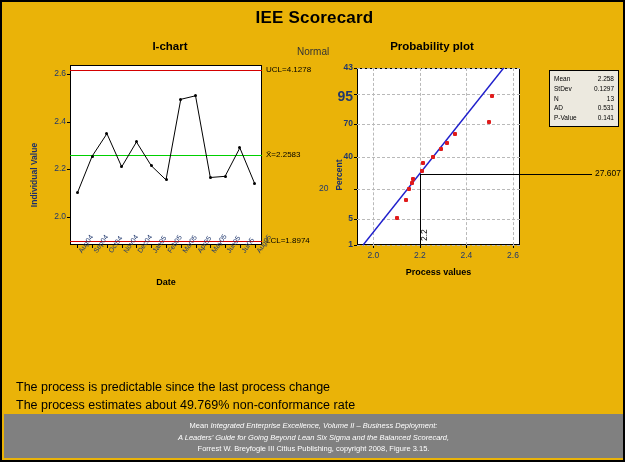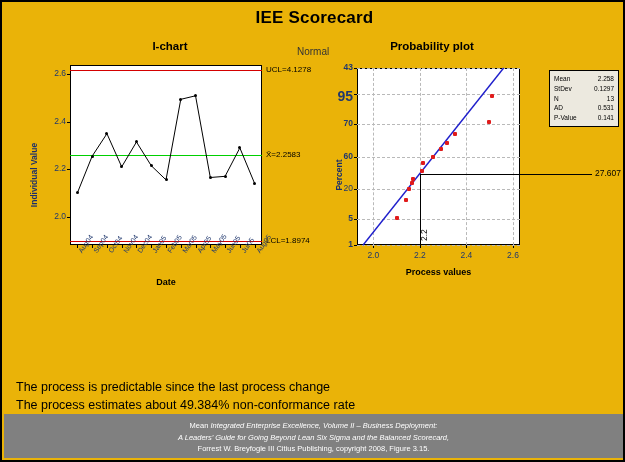--- a/index.html
+++ b/index.html
@@ -189,24 +189,24 @@
         <div class="tickmark" style="left: 186.014px; top: 205px; width: 1px; height: 3px;"></div>
         <div class="" style="position: absolute; left: 172.014px; top: 210px; width: 28px; text-align: center; font-size: 8.5px; color: rgb(32, 56, 110);">2.6</div>
         <div class="gridh" style="left: 30px; top: 205px; width: 163px;"></div>
         <div class="tickmark" style="left: 27px; top: 205px; width: 3px; height: 1px;"></div>
         <div class="" style="position: absolute; left: -8px; top: 199px; width: 34px; text-align: right; font-size: 8.5px; font-weight: bold; color: rgb(32, 56, 110);">1</div>
         <div class="gridh" style="left: 30px; top: 179.074px; width: 163px;"></div>
         <div class="tickmark" style="left: 27px; top: 179.074px; width: 3px; height: 1px;"></div>
         <div class="" style="position: absolute; left: -8px; top: 173.074px; width: 34px; text-align: right; font-size: 8.5px; font-weight: bold; color: rgb(32, 56, 110);">5</div>
         <div class="gridh" style="left: 30px; top: 148.517px; width: 163px;"></div>
         <div class="tickmark" style="left: 27px; top: 148.517px; width: 3px; height: 1px;"></div>
-        <div class="" style="position: absolute; left: -8px; top: 142.517px; width: 34px; text-align: right; font-size: 8.5px; font-weight: normal; color: rgb(32, 56, 110);">20</div>
+        <div class="" style="position: absolute; left: -8px; top: 142.517px; width: 34px; font-size: 8.5px; font-weight: normal; color: rgb(32, 56, 110);">20</div>
         <div class="gridh" style="left: 30px; top: 116.5px; width: 163px;"></div>
         <div class="tickmark" style="left: 27px; top: 116.5px; width: 3px; height: 1px;"></div>
-        <div class="" style="position: absolute; left: -8px; top: 110.5px; width: 34px; text-align: right; font-size: 8.5px; font-weight: bold; color: rgb(32, 56, 110);">60</div>
+        <div class="" style="position: absolute; left: -8px; top: 110.5px; width: 34px; text-align: right; font-size: 8.5px; font-weight: bold; color: rgb(32, 56, 110);">40</div>
         <div class="gridh" style="left: 30px; top: 84.4827px; width: 163px;"></div>
         <div class="tickmark" style="left: 27px; top: 84.4827px; width: 3px; height: 1px;"></div>
         <div class="" style="position: absolute; left: -8px; top: 78.4827px; width: 34px; text-align: right; font-size: 8.5px; font-weight: bold; color: rgb(32, 56, 110);">70</div>
         <div class="gridh" style="left: 30px; top: 53.9257px; width: 163px;"></div>
         <div class="tickmark" style="left: 27px; top: 53.9257px; width: 3px; height: 1px;"></div>
         <div class="" style="position: absolute; left: -8px; top: 47.9257px; width: 34px; text-align: right; font-size: 14px; font-weight: bold; color: rgb(32, 56, 110);">95</div>
         <div class="gridh" style="left: 30px; top: 28px; width: 163px;"></div>
         <div class="tickmark" style="left: 27px; top: 28px; width: 3px; height: 1px;"></div>
         <div class="" style="position: absolute; left: -8px; top: 22px; width: 34px; text-align: right; font-size: 8.5px; font-weight: bold; color: rgb(32, 56, 110);">43</div>
         <svg width="300" height="250" style="position: absolute; left: 0px; top: 0px; pointer-events: none;">
@@ -250,21 +250,21 @@
         </div>
         <div class="statrow">
           <span>P-Value</span>
           <span>0.141</span>
         </div>
       </div>
   </div>
 
   <div class="statements">
     <div>The process is predictable since the last process change</div>
-    <div>The process estimates about 49.384% non-conformance rate</div>
+    <div>The process estimates about 49.769% non-conformance rate</div>
   </div>
 
   <div class="footer">
     <div>
       <span>Mean </span><i>Integrated Enterprise Excellence, Volume II – Business Deployment:</i>
     </div>
     <div><i>A Leaders’ Guide for Going Beyond Lean Six Sigma and the Balanced Scorecard,</i></div>
     <div>Forrest W. Breyfogle III Citius Publishing, copyright 2008, Figure 3.15.</div>
   </div>
 

